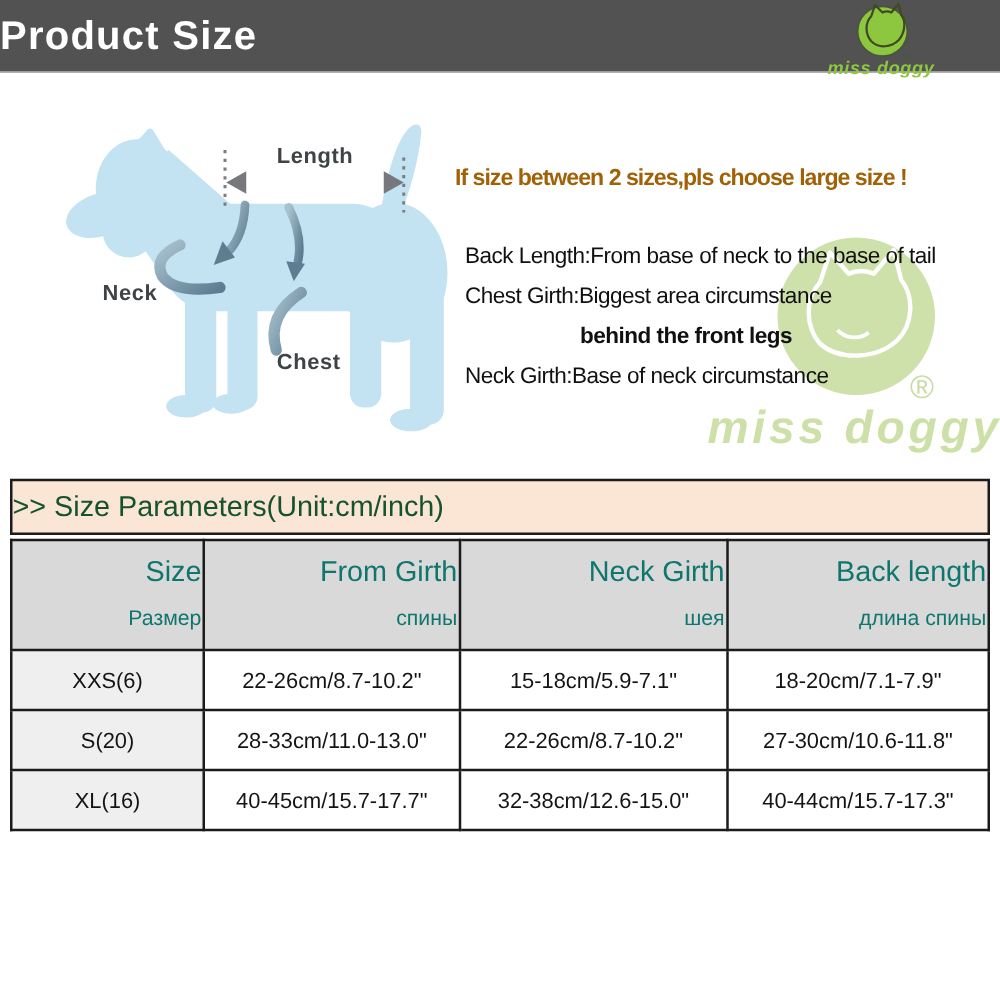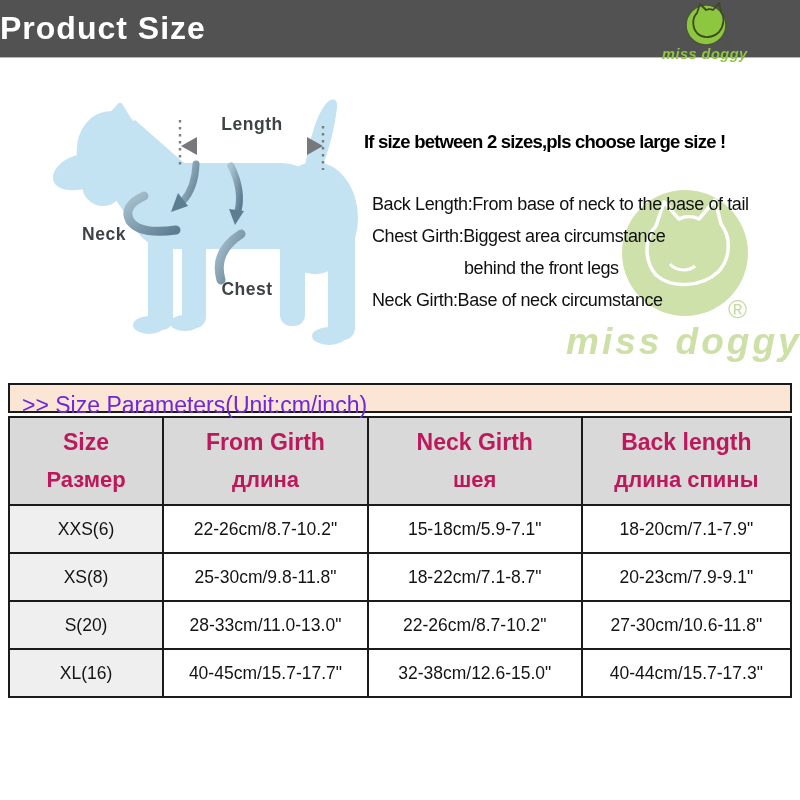--- a/index.html
+++ b/index.html
@@ -10,33 +10,33 @@
           border-bottom:1px solid #b5b5b5;}
   .topbar-title{position:absolute;left:0;top:0;width:760px;height:57px;line-height:57px;
           text-align:left;color:#ffffff;font-size:32px;font-weight:bold;letter-spacing:1px;}
   .logo{position:absolute;left:656px;top:2px;width:96px;height:60px;}
   
   .dog-svg{position:absolute;left:28px;top:68px;width:350px;height:300px;}
   
   .wm-svg{position:absolute;left:552px;top:158px;width:248px;height:210px;}
   
   .note-red{position:absolute;left:364px;top:131px;width:436px;font-size:18.5px;font-weight:bold;
-            letter-spacing:-0.8px;color:#000000;white-space:nowrap;}
+            letter-spacing:-0.8px;color:#a16207;white-space:nowrap;}
   .defs{position:absolute;left:372px;top:188px;width:428px;font-size:18px;line-height:32px;
         letter-spacing:-0.4px;color:#101010;z-index:2;}
-  .defs .indent{padding-left:92px;}
+  .defs .indent{padding-left:92px;font-weight:bold;}
   
   .tablewrap{position:absolute;left:8px;top:383px;width:784px;}
-  .tcaption{box-sizing:border-box;height:30px;border:2px solid #1b1b1b;background:#fbe5d4;
-            font-size:23px;line-height:41px;padding-left:12px;color:#6d28d9;}
+  .tcaption{box-sizing:border-box;height:45px;border:2px solid #1b1b1b;background:#fbe5d4;
+            font-size:23px;line-height:41px;color:#14532d;}
   .sizetable{width:100%;border-collapse:collapse;table-layout:fixed;margin-top:3px;}
   .sizetable th,.sizetable td{border:2px solid #1b1b1b;text-align:center;vertical-align:middle;}
-  .sizetable th{background:#d9d9d9;height:84px;font-weight:bold;color:#be185d;}
+  .sizetable th{background:#d9d9d9;height:84px;font-weight:normal;color:#0f766e;text-align:right;}
   .sizetable th .en{font-size:23px;line-height:38px;}
-  .sizetable th .ru{font-size:22px;line-height:38px;}
+  .sizetable th .ru{font-size:17px;line-height:38px;}
   .sizetable td{height:44px;font-size:17.5px;background:#ffffff;color:#141414;}
   .sizetable td.sizecell{background:#efefef;font-weight:normal;font-size:17.5px;}
   .c1{width:19.6%;}.c2{width:26.2%;}.c3{width:27.4%;margin-left:25px;}.c4{width:26.8%;}
 </style>
 </head>
 <body>
 
 <div class="page">
 
   <div class="topbar">
@@ -116,44 +116,38 @@
     <div class="tcaption">&gt;&gt; Size Parameters(Unit:cm/inch)</div>
     <table class="sizetable">
       <thead>
         <tr>
           <th class="c1">
             <div class="en">Size</div>
             <div class="ru">Размер</div>
           </th>
           <th class="c2">
             <div class="en">From Girth</div>
-            <div class="ru">длина</div>
+            <div class="ru">спины</div>
           </th>
           <th class="c3">
             <div class="en">Neck Girth</div>
             <div class="ru">шея</div>
           </th>
           <th class="c4">
             <div class="en">Back length</div>
             <div class="ru">длина спины</div>
           </th>
         </tr>
       </thead>
       <tbody>
         <tr>
           <td class="sizecell">XXS(6)</td>
           <td>22-26cm/8.7-10.2"</td>
           <td>15-18cm/5.9-7.1"</td>
           <td>18-20cm/7.1-7.9"</td>
-        </tr>
-        <tr>
-          <td class="sizecell">XS(8)</td>
-          <td>25-30cm/9.8-11.8"</td>
-          <td>18-22cm/7.1-8.7"</td>
-          <td>20-23cm/7.9-9.1"</td>
         </tr>
         <tr>
           <td class="sizecell">S(20)</td>
           <td>28-33cm/11.0-13.0"</td>
           <td>22-26cm/8.7-10.2"</td>
           <td>27-30cm/10.6-11.8"</td>
         </tr>
         <tr>
           <td class="sizecell">XL(16)</td>
           <td>40-45cm/15.7-17.7"</td>

